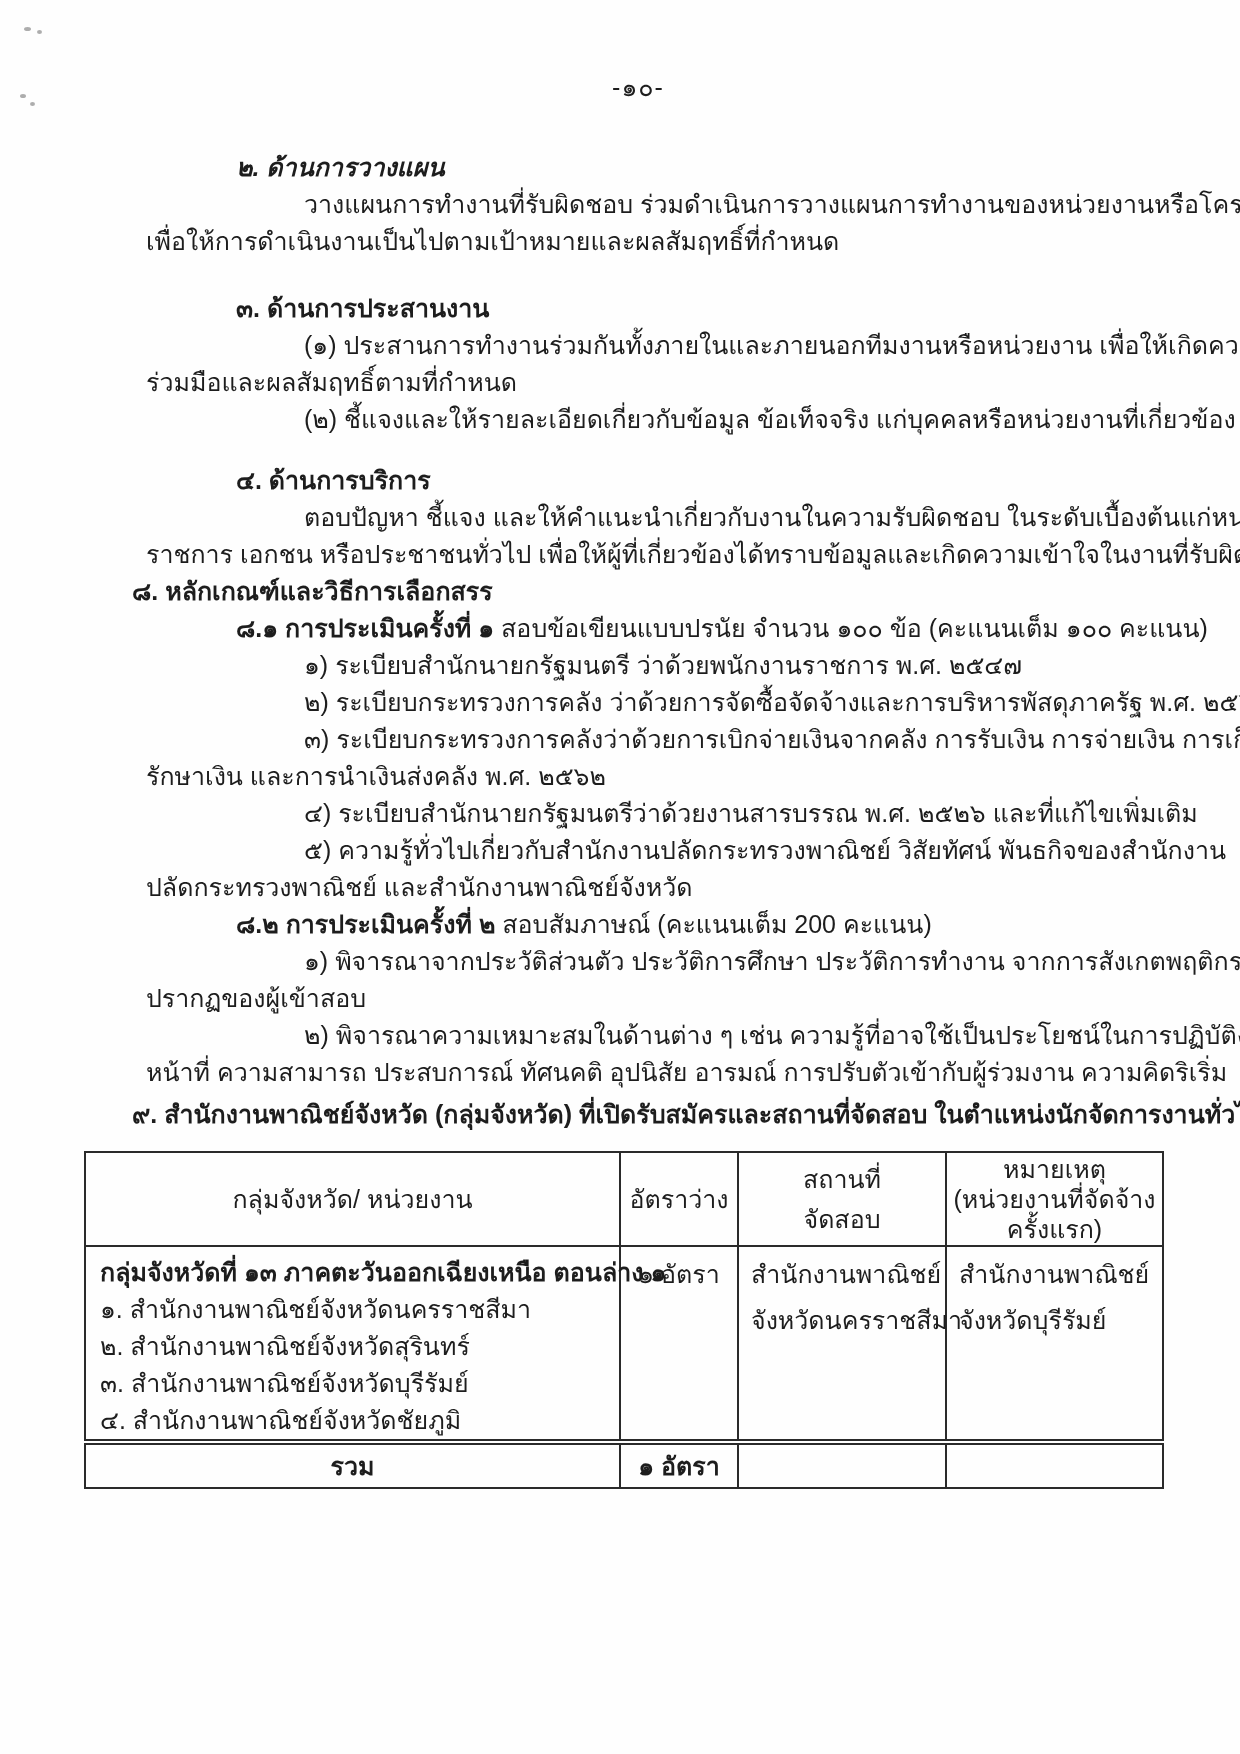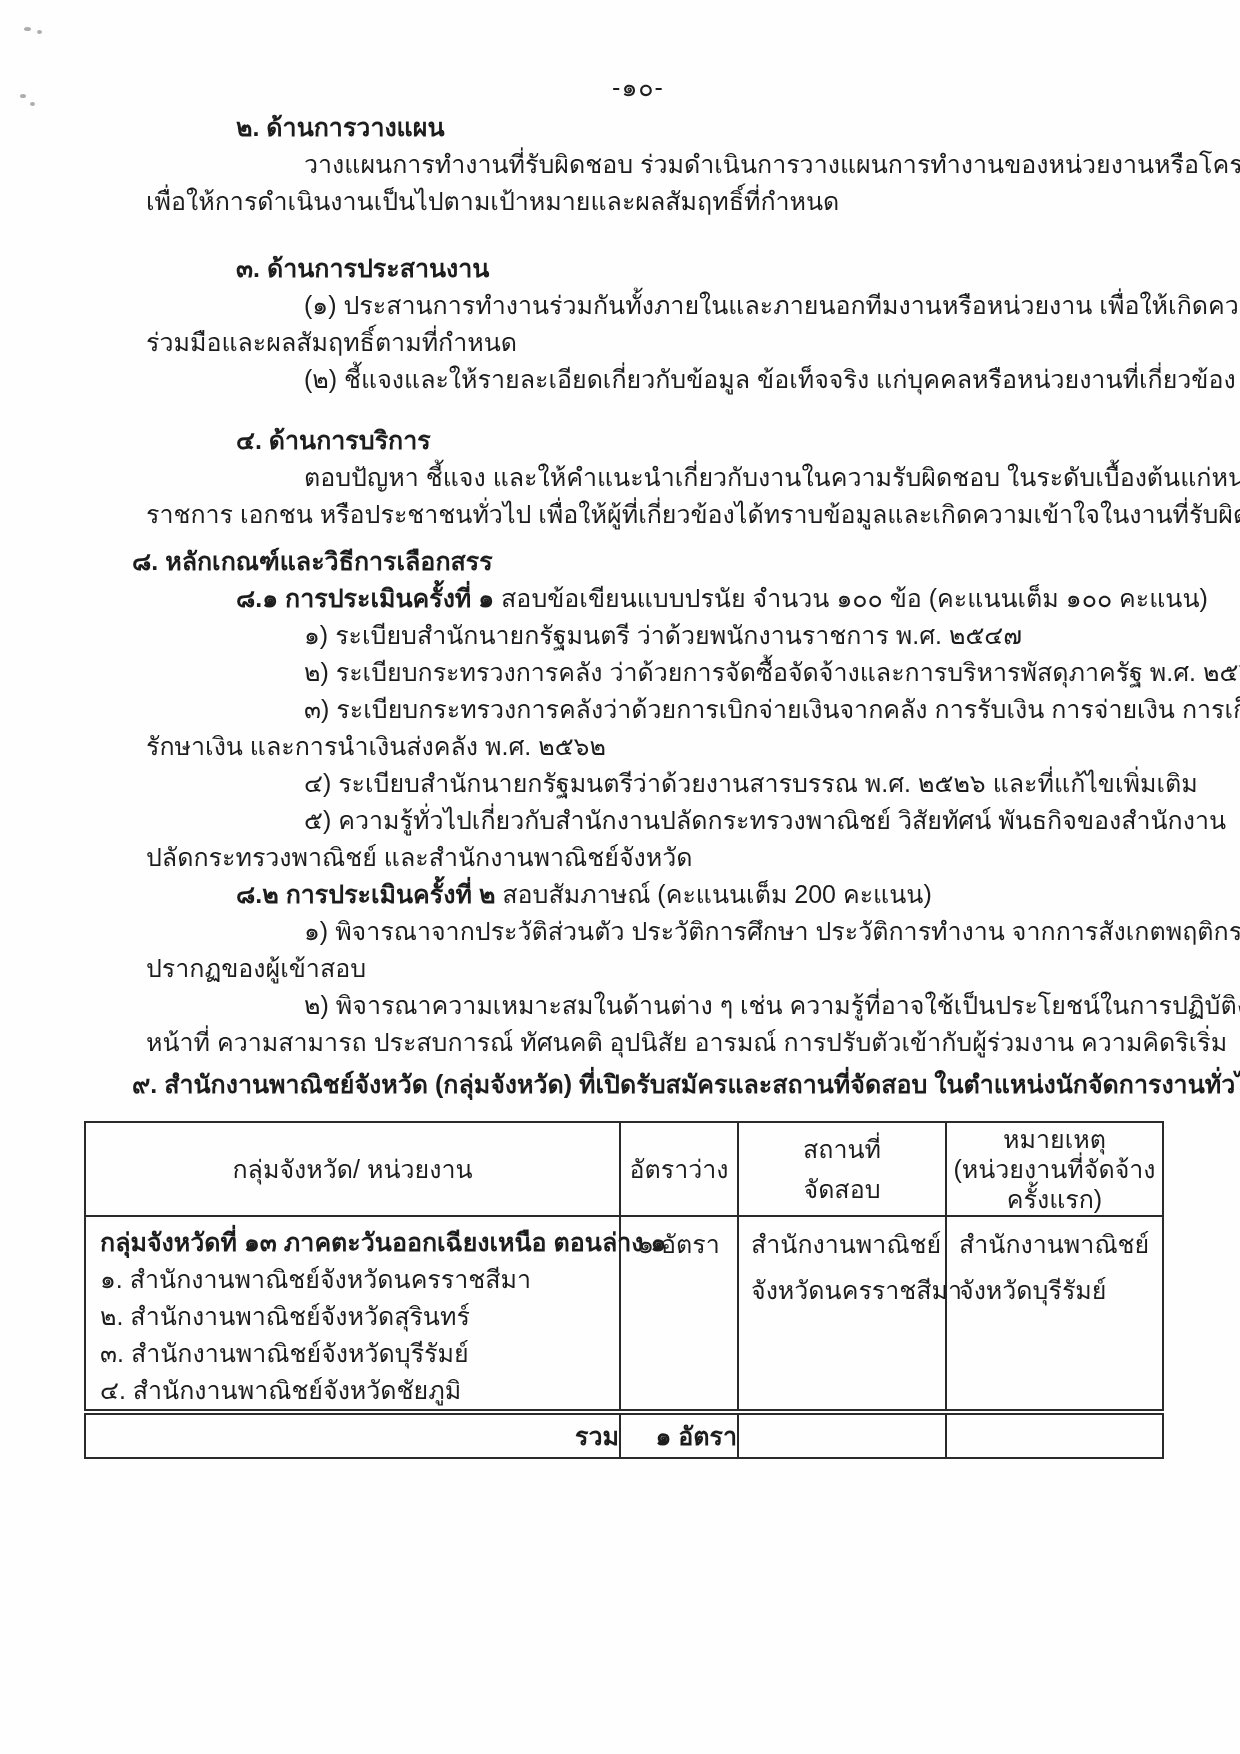--- a/index.html
+++ b/index.html
@@ -32,21 +32,21 @@
     height: 37px;
     line-height: 30px;
     letter-spacing: 1px;
   }
   .b { font-weight: bold; }
   .ml1 { margin-left: 14px; }   
   .ml2 { margin-left: 104px; }  
   .ml3 { margin-left: 172px; }  
   .gap-s3 { margin-top: 30px; }
   .gap-s4 { margin-top: 24px; }
-  .gap-s8 { margin-top: 10px; }
+  .gap-s8 { }
   .gap-s9 { margin-top: 5px; }
 
   table.offices {
     border-collapse: collapse;
     table-layout: fixed;
     width: 1078px;
     margin-left: -48px;
     margin-top: 18px;
     font-size: 25px;
     color: #1d1d1d;
@@ -69,21 +69,20 @@
   }
   .cell-lines { padding: 7px 6px 0 14px; }
   .cell-line { line-height: 37px; white-space: nowrap; }
   .vac-cell { text-align: center; padding-top: 9px !important; }
   .loc-line { line-height: 46px; white-space: nowrap; }
   .loc-pad { padding: 4px 4px 0 12px; }
   tr.total td {
     height: 46px;
     border-top: 6px double #2a2a2a;
     vertical-align: middle;
-    text-align: right;
   }
   .total-label { text-align: center; font-weight: bold; }
   .total-vac { text-align: center; font-weight: bold; }
 
   .speck {
     position: absolute;
     background: #8a8a8a;
     border-radius: 50%;
     opacity: .7;
   }
@@ -94,21 +93,21 @@
 <div class="page">
   <div class="speck" style="left:24px;top:27px;width:7px;height:4px;"></div>
   <div class="speck" style="left:37px;top:30px;width:5px;height:4px;"></div>
   <div class="speck" style="left:20px;top:94px;width:6px;height:4px;"></div>
   <div class="speck" style="left:30px;top:102px;width:5px;height:4px;"></div>
 
   <div class="content">
 
     <div class="pageno">-๑๐-</div>
 
-    <div class="line ml2 b" style="">๒. ด้านการวางแผน</div>
+    <div class="line ml2 b" style="margin-top:40px;font-style:italic;">๒. ด้านการวางแผน</div>
     <div class="line ml3">วางแผนการทำงานที่รับผิดชอบ ร่วมดำเนินการวางแผนการทำงานของหน่วยงานหรือโครงการ</div>
     <div class="line ml1">เพื่อให้การดำเนินงานเป็นไปตามเป้าหมายและผลสัมฤทธิ์ที่กำหนด</div>
 
     <div class="line ml2 b gap-s3">๓. ด้านการประสานงาน</div>
     <div class="line ml3">(๑) ประสานการทำงานร่วมกันทั้งภายในและภายนอกทีมงานหรือหน่วยงาน เพื่อให้เกิดความ</div>
     <div class="line ml1">ร่วมมือและผลสัมฤทธิ์ตามที่กำหนด</div>
     <div class="line ml3">(๒) ชี้แจงและให้รายละเอียดเกี่ยวกับข้อมูล ข้อเท็จจริง แก่บุคคลหรือหน่วยงานที่เกี่ยวข้อง</div>
 
     <div class="line ml2 b gap-s4">๔. ด้านการบริการ</div>
     <div class="line ml3">ตอบปัญหา ชี้แจง และให้คำแนะนำเกี่ยวกับงานในความรับผิดชอบ ในระดับเบื้องต้นแก่หน่วยงาน</div>

